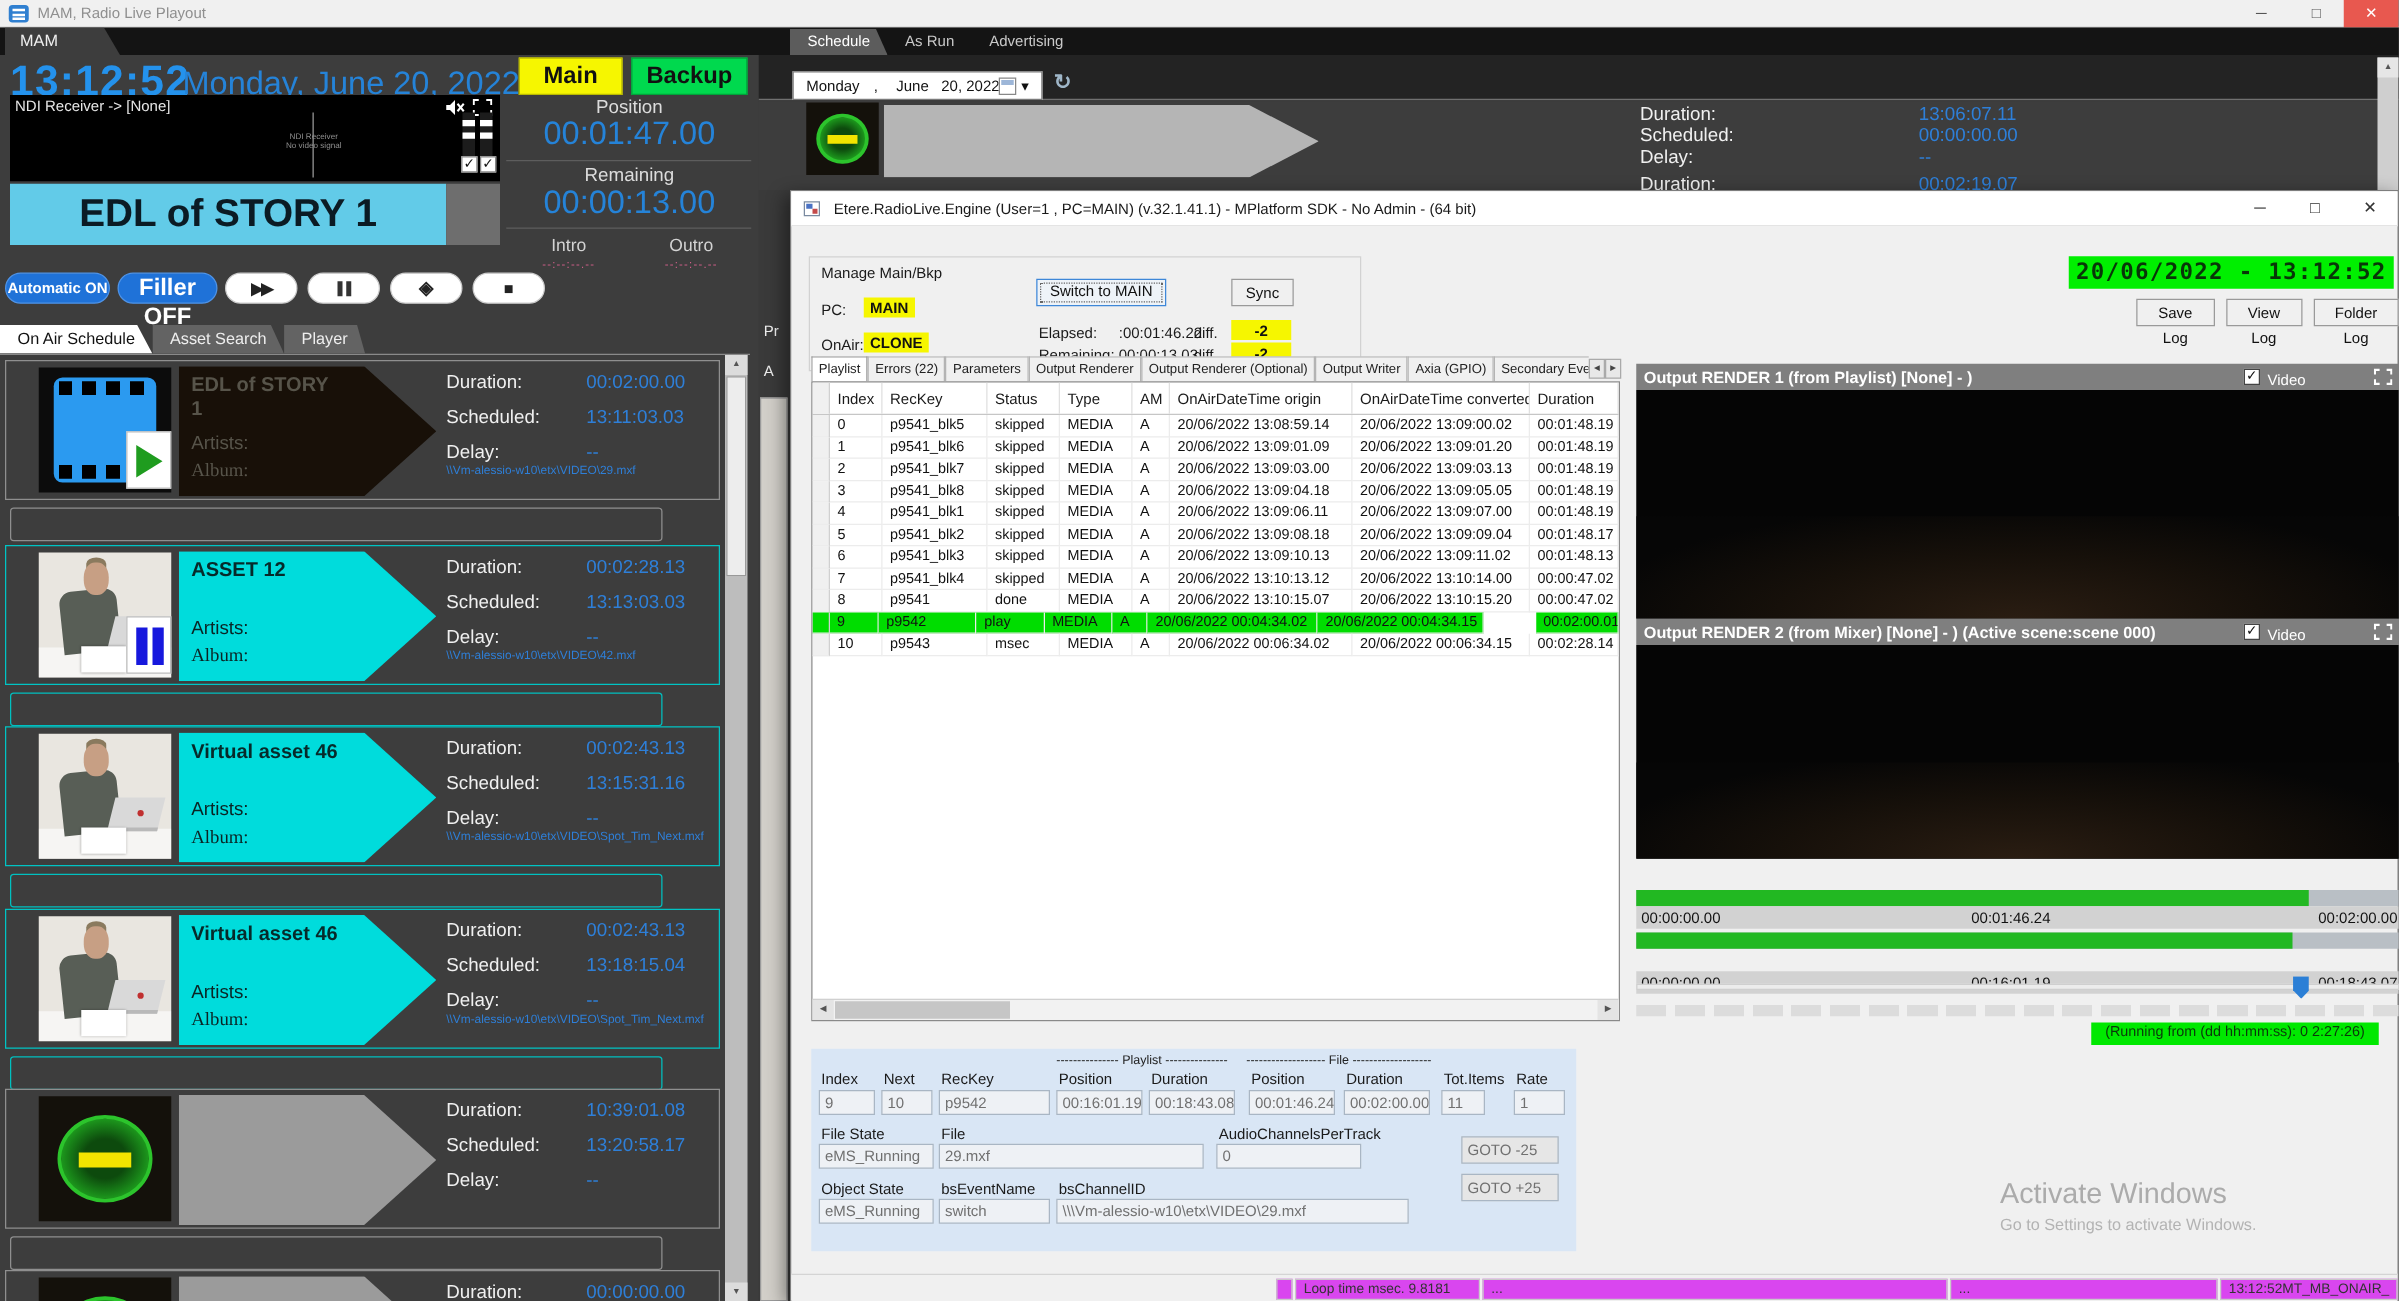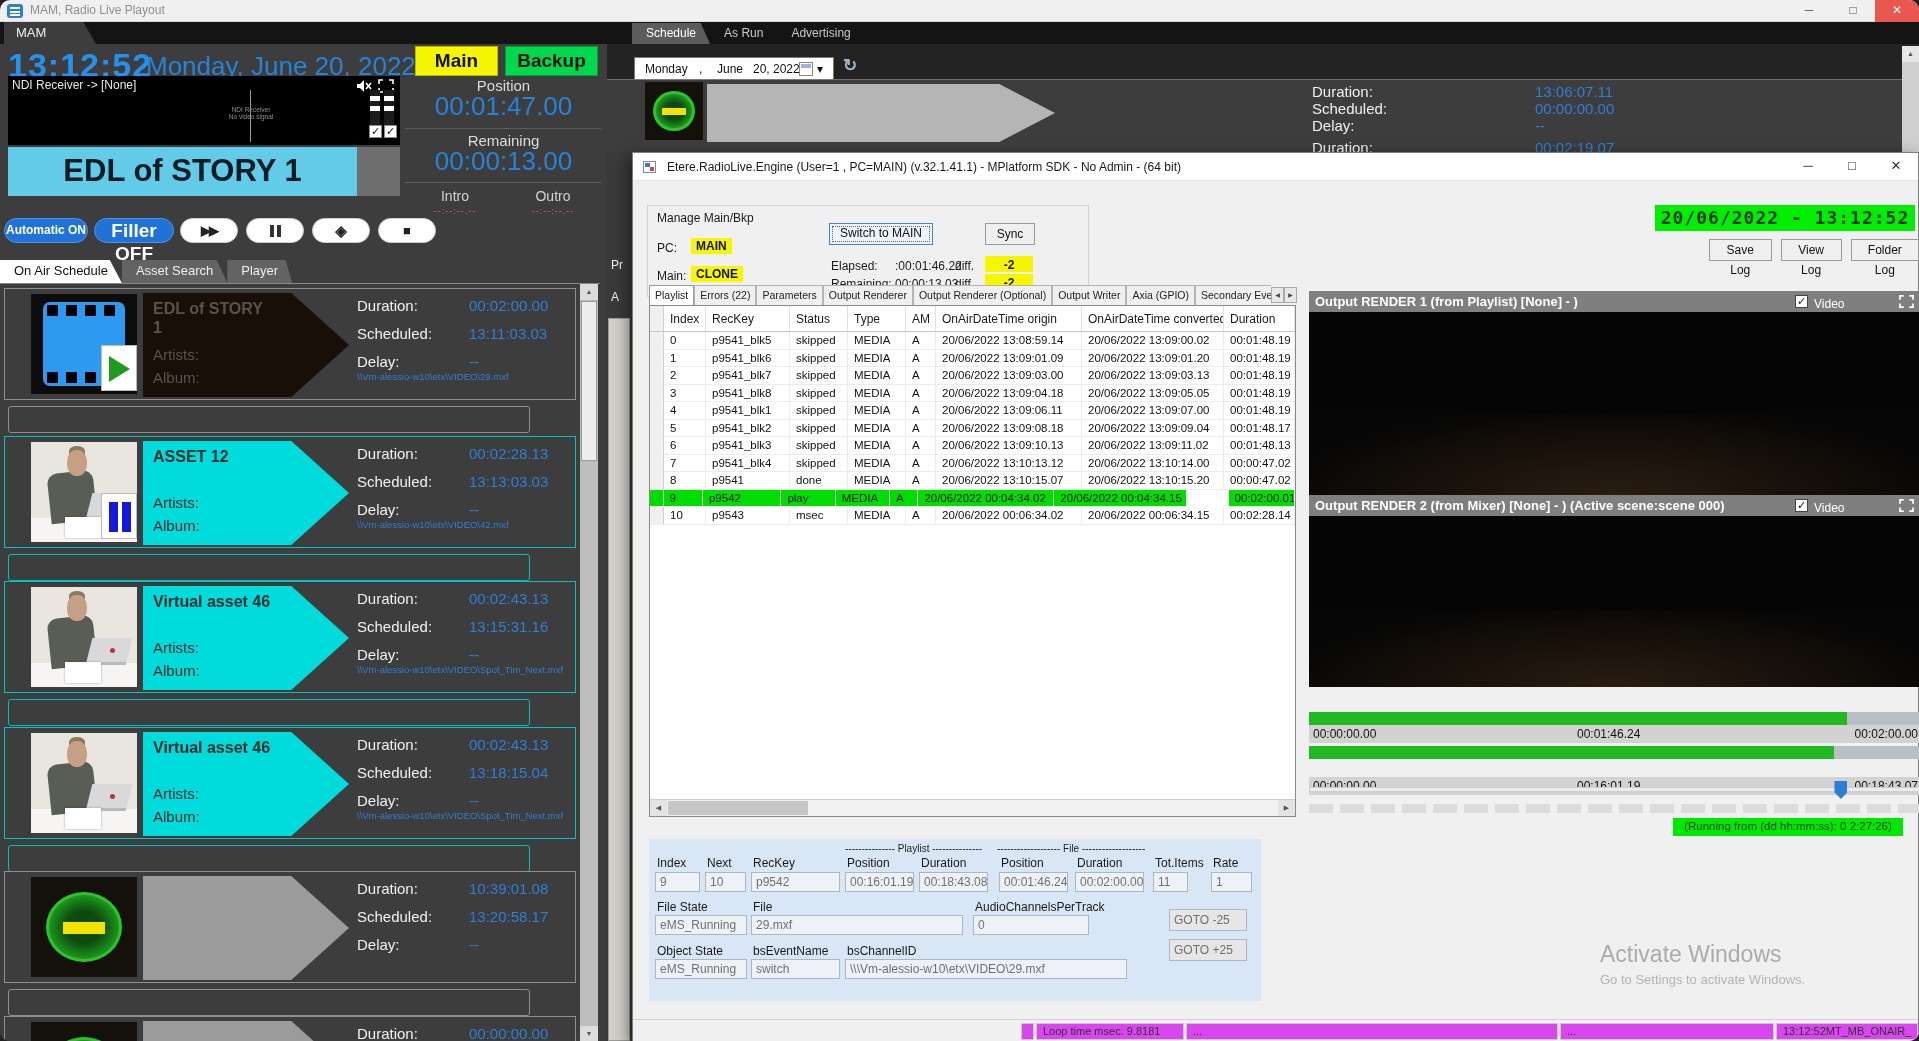--- a/index.html
+++ b/index.html
@@ -1,18 +1,18 @@
 <!DOCTYPE html>
 <html style="--cyan: #00dcdc; --value_blue: #2e7fd8; --chip_yellow: #f6f600; --bright_green: #00ef00; --play_row_green: #00dd00;"><head>
 <meta charset="utf-8">
 <style>
   * { margin:0; padding:0; box-sizing:border-box; }
   html,body { background:#222; }
   body { font-family:"Liberation Sans", sans-serif; }
-  #app { position:relative; width:1919px; height:1041px; background:#3d3d3d; overflow:hidden;border-radius:10px; }
+  #app { position:relative; width:1919px; height:1041px; background:#3d3d3d; overflow:hidden; }
   .abs { position:absolute; }
 
   
   .osbar { left:0; top:0; width:1919px; height:22px; background:#f0f0f0; border-bottom:1px solid #d9d9d9; }
   .os-icon { left:7px; top:4px; width:16px; height:14px; background:#2f7fd0; border-radius:3px; }
   .os-icon i { position:absolute; left:3px; right:3px; height:2px; background:#fff; }
   .os-title { left:30px; top:3px; font-size:12px; color:#8f8f8f; }
   .os-btn { top:0; width:44px; height:22px; text-align:center; line-height:20px; font-size:12px; color:#555; }
   .os-close { background:#e8584f; color:#fff; }
 
@@ -80,21 +80,21 @@
   .badge .play { position:absolute; left:7px; top:10px; width:0; height:0; border-left:21px solid #1f9c1f; border-top:13px solid transparent; border-bottom:13px solid transparent; }
   .badge .pb { position:absolute; top:8px; width:9px; height:30px; background:#1718dd; }
   .arrow { position:absolute; left:138px; top:4px; width:206px; height:104px; padding:6px 0 0 10px; clip-path:polygon(0 0,72% 0,100% 50%,72% 100%,0 100%); }
   .a-dark { background:#181008; }
   .a-cyan { background:#00dcdc; }
   .a-gray { background:#9b9b9b; }
   .a-title { font-size:16px; font-weight:bold; width:120px; line-height:19px; }
   .a-dark .a-title,.a-dark .a-line { color:#57544a; }
   .a-cyan .a-title { color:#062a2a; }
   .a-line { font-size:15px; color:#0a2525; }
-  .a-l1 { position:absolute; top:53px; } .a-l2 { position:absolute; top:76px; }
+  .a-l1 { position:absolute; top:53px; } .a-l2 { position:absolute; top:76px;font-family:Liberation Serif, serif; }
   .info { position:absolute; left:352px; top:8px; width:218px; }
   .irow { position:absolute; left:0; font-size:15px; color:#f0f0f0; }
   .ival { position:absolute; left:112px; font-size:15px; color:#2e7fd8; white-space:nowrap; }
   .ipath { position:absolute; left:0; top:74px; width:230px; font-size:9.5px; color:#2e7fd8; white-space:nowrap; }
   .gap { position:absolute; left:8px; width:522px; height:27px; border:1px solid #8f8f8f; border-radius:3px; }
   .gap.g-cyan { border-color:#00c0c0; }
   .lscroll { position:absolute; left:580px; top:0; width:18px; height:758px; background:#bdbdbd; }
   .lscroll .arr { position:absolute; left:0; width:18px; height:16px; background:#dcdcdc; color:#555; font-size:7px; text-align:center; line-height:16px; }
   .lscroll .thumb { position:absolute; left:1px; top:17px; width:16px; height:160px; background:#ededed; border:1px solid #999; }
 
@@ -460,21 +460,21 @@
       <div class="abs ew-title">Etere.RadioLive.Engine (User=1 , PC=MAIN) (v.32.1.41.1) - MPlatform SDK  - No Admin - (64 bit)</div>
       <div class="abs ew-btn" style="right:88px">─</div>
       <div class="abs ew-btn" style="right:44px">□</div>
       <div class="abs ew-btn" style="right:0">✕</div>
     </div>
 
     <div class="abs grpbox"></div>
     <div class="abs mg-lbl" style="left:24px; top:58px">Manage Main/Bkp</div>
     <div class="abs mg-lbl" style="left:24px; top:88px">PC:</div>
     <div class="abs chip" style="left:58px; top:85px">MAIN</div>
-    <div class="abs mg-lbl" style="left:24px; top:116px">Main:</div>
+    <div class="abs mg-lbl" style="left:24px; top:116px">OnAir:</div>
     <div class="abs chip" style="left:58px; top:113px">CLONE</div>
     <div class="abs win-btn btn-switch">Switch to MAIN</div>
     <div class="abs win-btn btn-sync">Sync</div>
     <div class="abs mg-lbl" style="left:198px; top:106px">Elapsed:</div>
     <div class="abs mg-lbl" style="left:262px; top:106px">:00:01:46.22</div>
     <div class="abs mg-lbl" style="left:322px; top:106px">diff.</div>
     <div class="abs chip diffchip" style="left:352px; top:103px">-2</div>
     <div class="abs mg-lbl" style="left:198px; top:124px">Remaining:</div>
     <div class="abs mg-lbl" style="left:262px; top:124px">00:00:13.03</div>
     <div class="abs mg-lbl" style="left:322px; top:124px">diff.</div>

